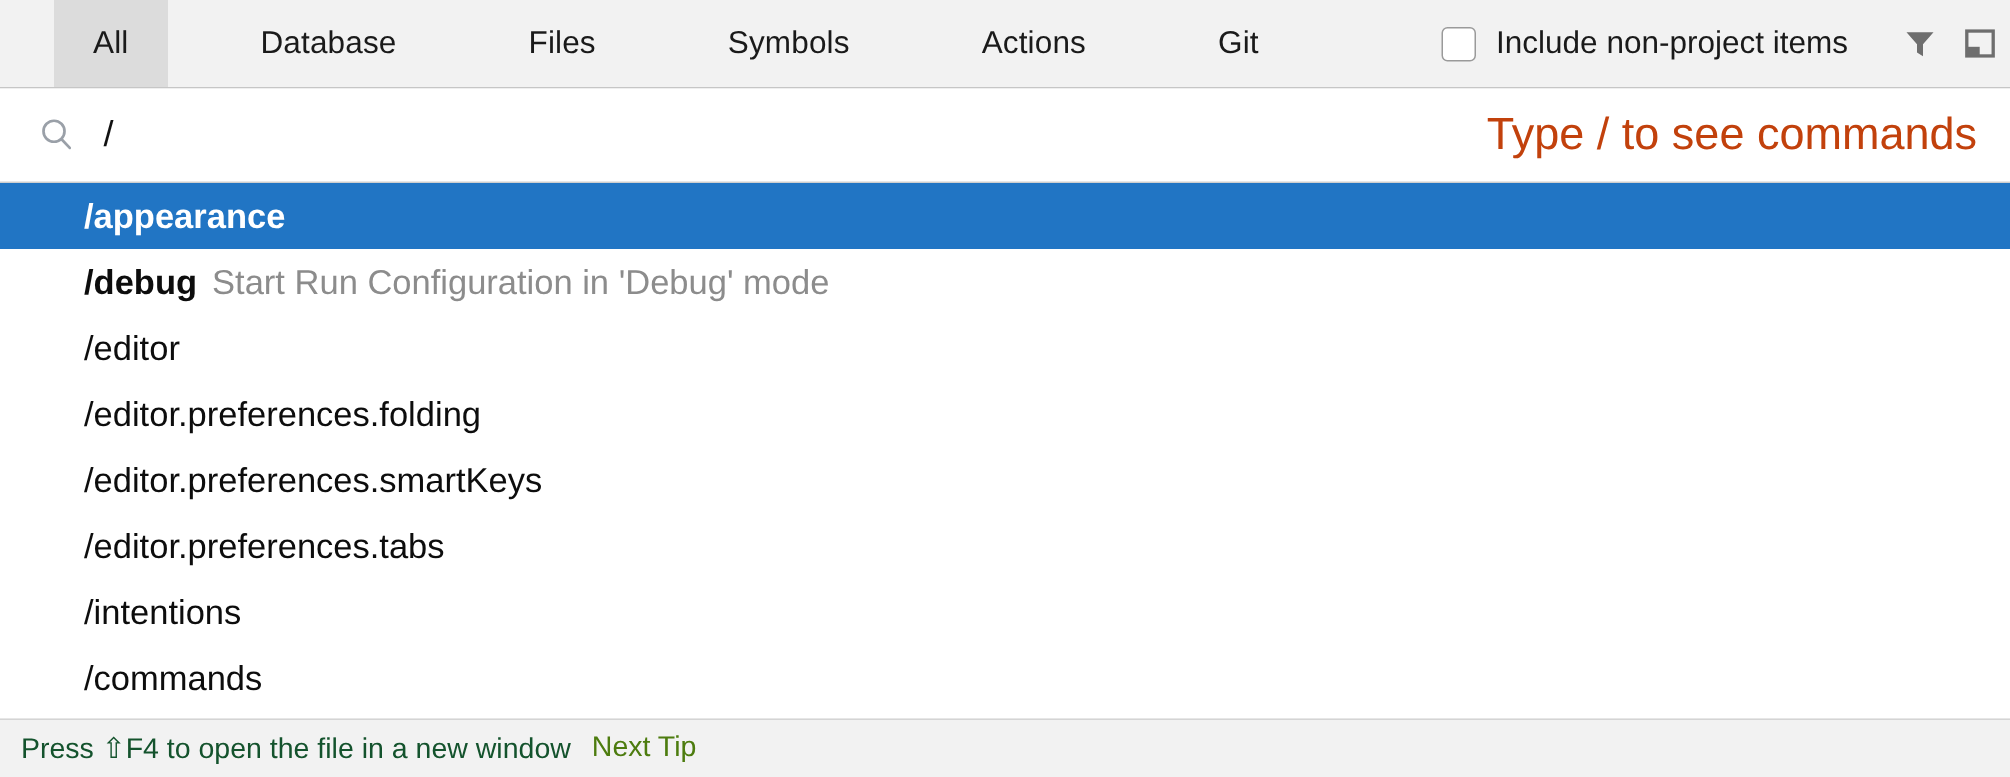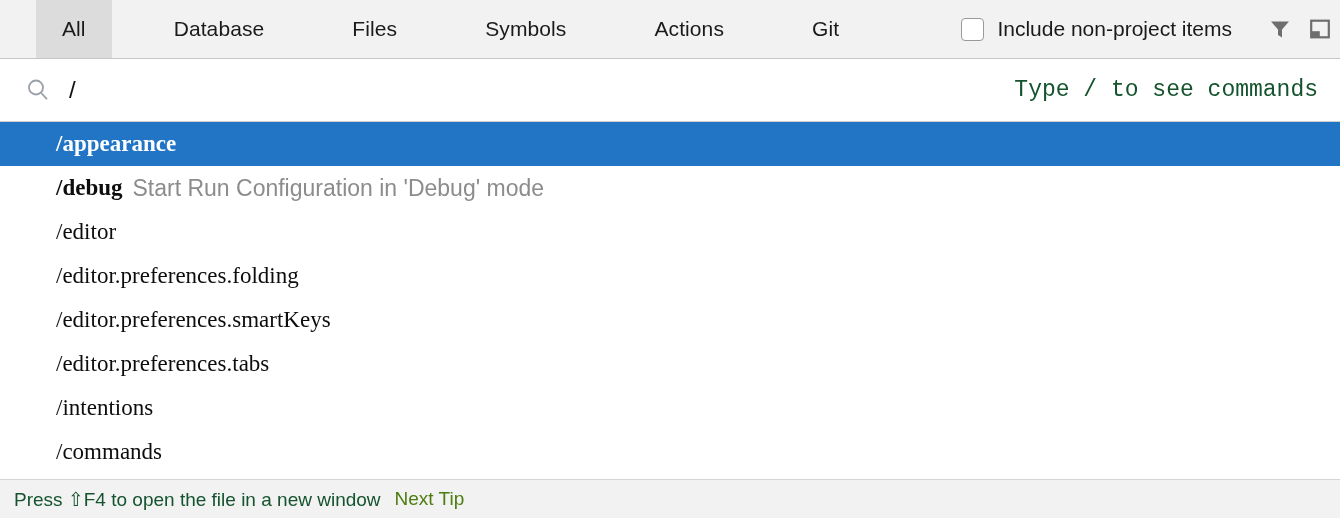--- a/index.html
+++ b/index.html
@@ -97,24 +97,23 @@
     margin-right: 18px;
     flex: 0 0 auto;
   }
   .search-value {
     font-size: 24px;
     color: #111111;
     font-family: "Liberation Sans", "DejaVu Sans", sans-serif;
   }
   .search-hint {
     margin-left: auto;
-    font-size: 23px;
-    color: #14532d;
-    white-space: nowrap;
-    font-family: Liberation Mono, monospace;
+    font-size: 30px;
+    color: #c2410c;
+    white-space: nowrap;
   }
 
   
   .results {
     flex: 1 1 auto;
     background: #ffffff;
     overflow: hidden;
     padding-top: 0px;
   }
   .row {
@@ -125,21 +124,20 @@
     box-sizing: border-box;
     white-space: nowrap;
   }
   .row.selected {
     background: #2175c4;
   }
   .row-title {
     font-size: 23px;
     color: #0d0d0d;
     font-weight: normal;
-    font-family: Liberation Serif, serif;
   }
   .row.bold .row-title {
     font-weight: bold;
   }
   .row.selected .row-title {
     color: #ffffff;
   }
   .row-desc {
     font-size: 23px;
     color: #8c8c8c;

